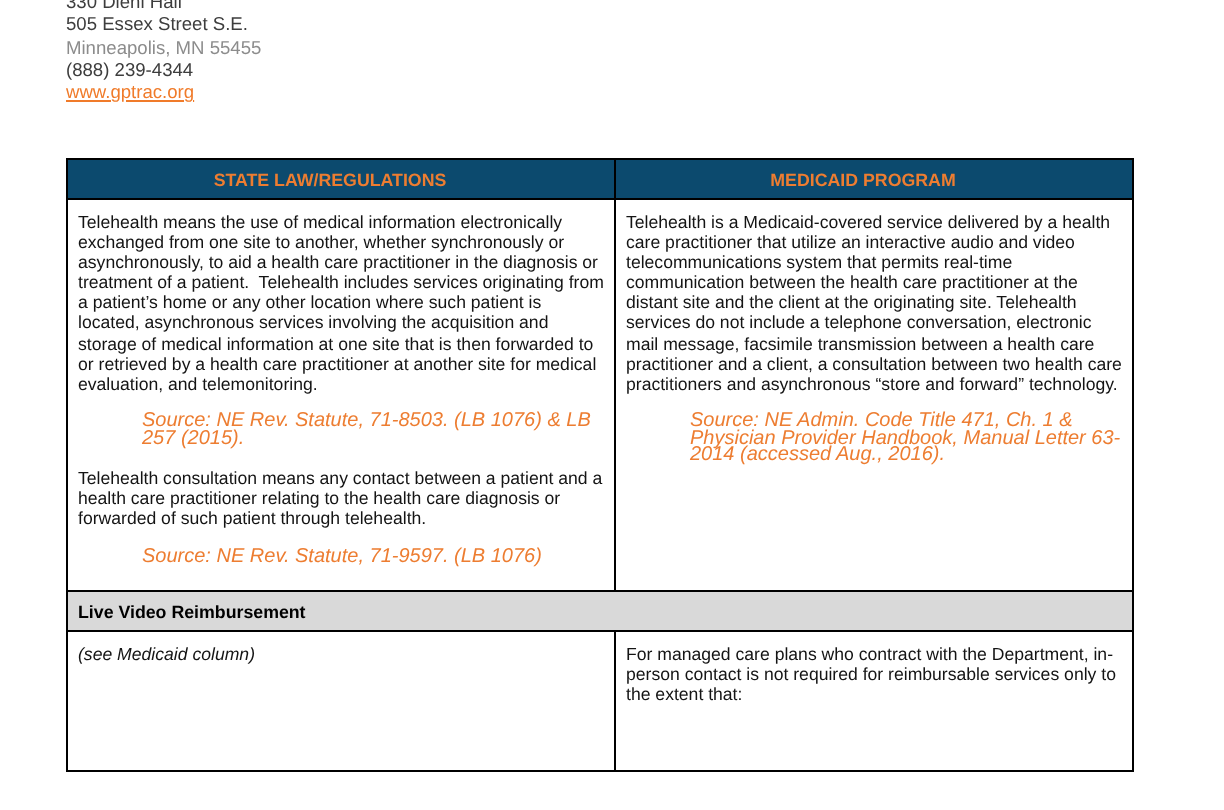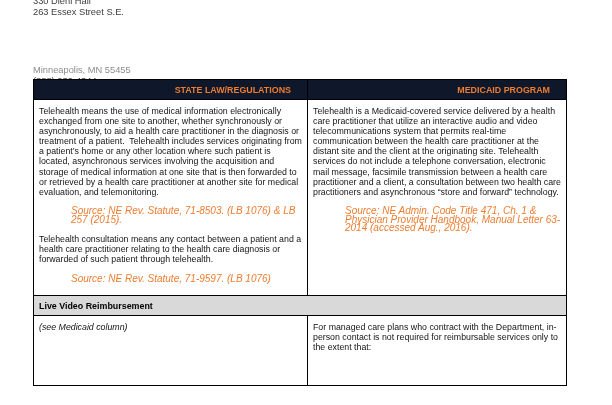--- a/index.html
+++ b/index.html
@@ -8,39 +8,39 @@
     font-family:"Liberation Sans", sans-serif;
     -webkit-font-smoothing:antialiased;
   }
   .page { position:relative; width:612px; height:405px; overflow:hidden; background:#fff; }
 
   
   .address {
     position:absolute; left:33px; top:-4px;
     font-size:9.3px; line-height:11.3px; color:#3d3d3d;
   }
-  .address .muted { color:#8c8c8c;margin-top:46px; }
+  .address .muted { color:#8c8c8c; }
   .address a {
     color:#f07b2a; text-decoration:underline; cursor:pointer;
   }
 
   
   table.lawtable {
     position:absolute; left:33px; top:79px; width:533px;
     border-collapse:collapse; table-layout:fixed;
     font-size:8.8px; color:#111;
   }
   .lawtable col.c1 { width:274px; }
   .lawtable col.c2 { width:259px; }
   .lawtable th, .lawtable td {
     border:1px solid #000; vertical-align:top; box-sizing:border-box;
   }
   .lawtable tr.head th {
-    background:#0f172a; color:#ed7d31;
-    font-size:8.9px; font-weight:bold; text-align:right;
+    background:#0c4a6e; color:#ed7d31;
+    font-size:8.9px; font-weight:bold; text-align:center;
     padding:5px 16px 4px 5px; height:20px;
   }
   .lawtable tr.band td {
     background:#d9d9d9; color:#000;
     font-weight:bold; font-size:8.9px;
     padding:5px 4px 4px 5px; height:20px;
   }
   .lawtable tr.bodyrow td { padding:6px 4px 12px 5px; background:#fff; }
   .lawtable tr.lastrow td { padding-bottom:32px; }
 
@@ -54,21 +54,21 @@
   p.src  + p.body { margin-top:10px; }
   p.note { font-style:italic; line-height:10.1px; color:#141414; }
 </style>
 </head>
 <body>
 
 <div class="page">
 
   <div class="address">
     <div>330 Diehl Hall</div>
-    <div>263 Essex Street S.E.</div>
+    <div>505 Essex Street S.E.</div>
     <div class="muted">Minneapolis, MN 55455</div>
     <div>(888) 239-4344</div>
     <div><a>www.gptrac.org</a></div>
   </div>
 
   <table class="lawtable">
     <colgroup>
         <col class="c1">
         <col class="c2">
       </colgroup>

